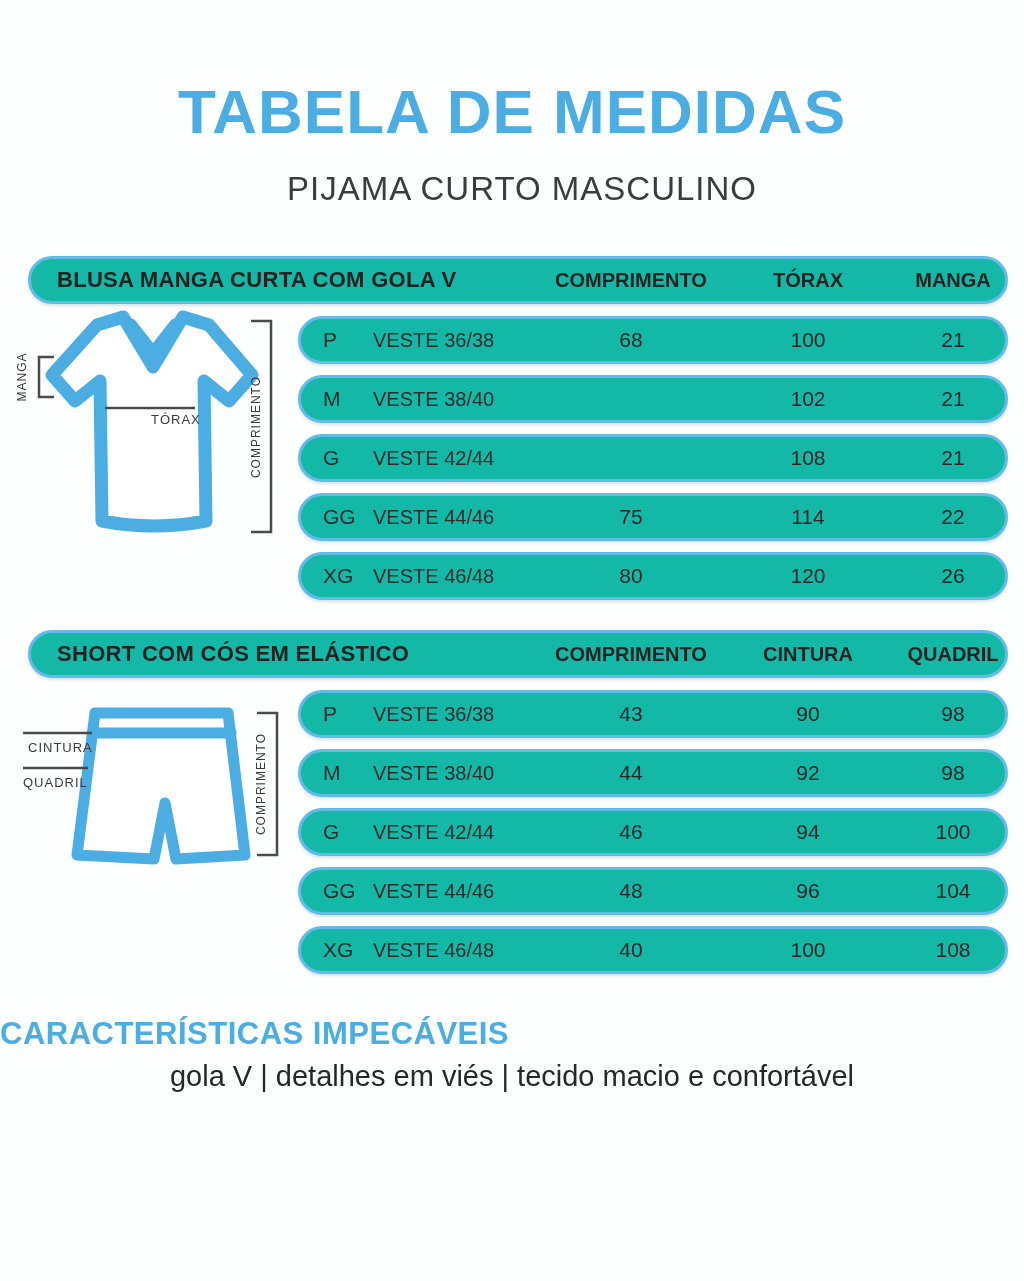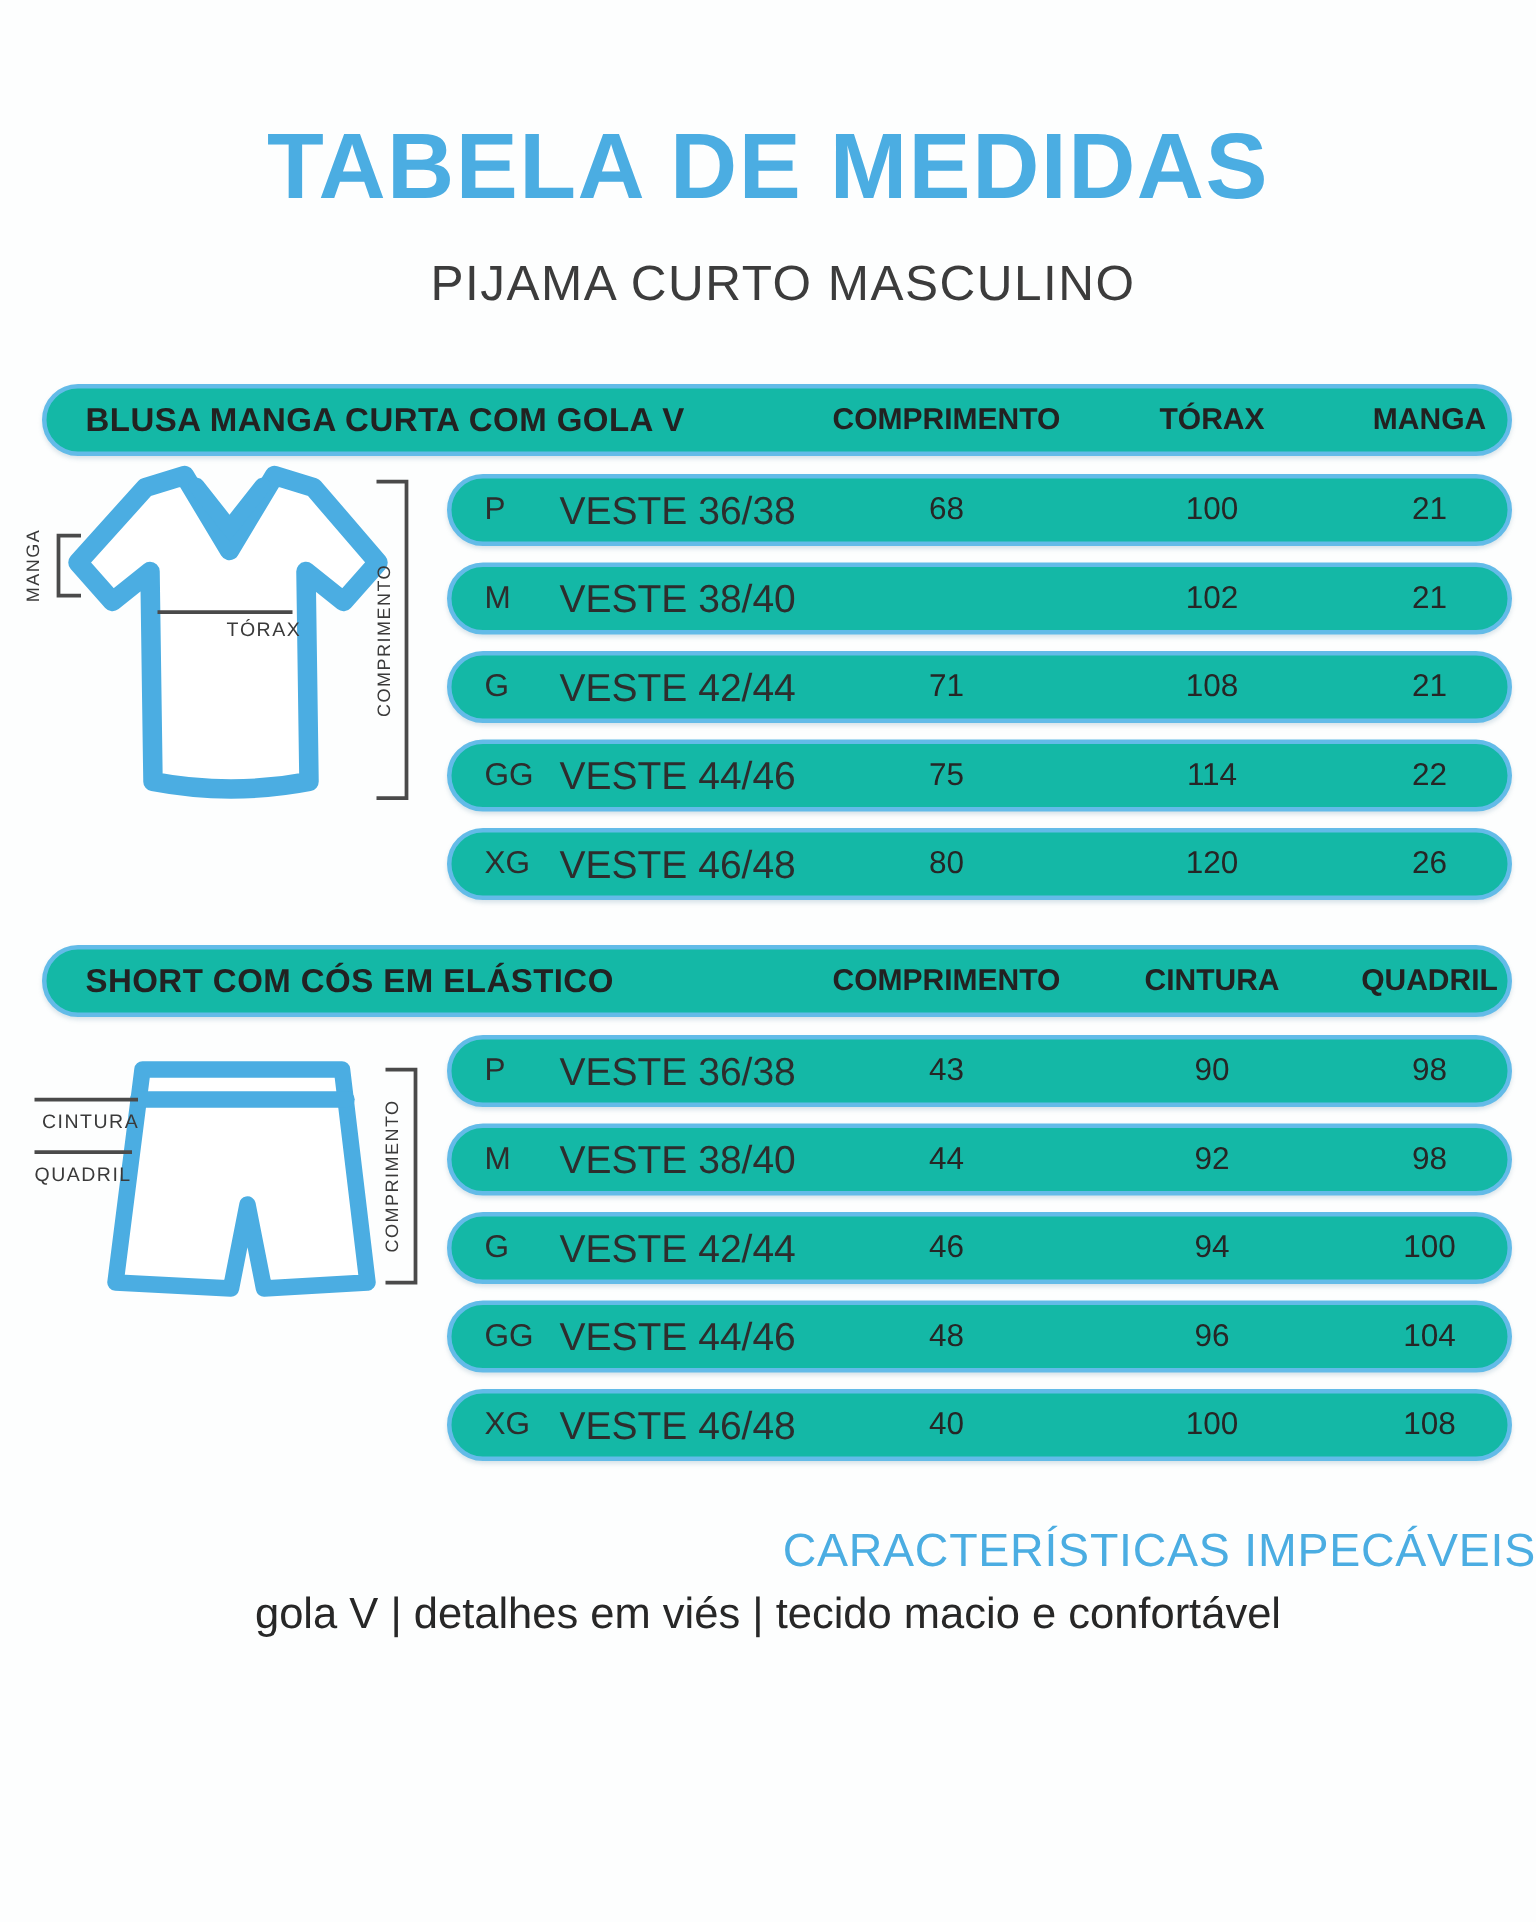--- a/index.html
+++ b/index.html
@@ -17,39 +17,39 @@
 
   .head{left:28px;width:974px;}
   .hname{left:26px;font-size:22px;font-weight:700;letter-spacing:.3px;color:#222;}
   .hc{font-size:20px;font-weight:700;text-align:center;color:#222;}
   .head .c1{left:450px;width:300px;}
   .head .c2{left:677px;width:200px;}
   .head .c3{left:822px;width:200px;}
 
   .row{left:298px;width:704px;}
   .size{left:22px;font-size:21px;color:#2d2d2d;}
-  .fit{left:72px;font-size:26px;color:#2d2d2d;}
+  .fit{left:72px;font-size:20px;color:#2d2d2d;}
   .val{font-size:21px;text-align:center;color:#262626;}
   .row .c1{left:180px;width:300px;}
   .row .c2{left:407px;width:200px;}
   .row .c3{left:552px;width:200px;}
 
   .diagram{position:absolute;}
   .dsvg{position:absolute;left:0;top:0;}
   .garment{stroke:var(--accent);fill:#ffffff;stroke-width:13;
            stroke-linejoin:round;stroke-linecap:round;}
   .shortsline{stroke-width:11;}
   .band{stroke:var(--accent);fill:none;stroke-width:11;stroke-linecap:round;}
   .measure{stroke:#4a4a4a;fill:none;stroke-width:2.5;}
   .slabel{position:absolute;font-size:13px;letter-spacing:1px;color:#3a3a3a;white-space:nowrap;}
   .vlabel{position:absolute;font-size:12px;letter-spacing:1px;color:#3a3a3a;
           text-align:center;transform:rotate(-90deg);white-space:nowrap;}
 
-  .feat-title{position:absolute;top:1016px;left:0;width:100%;text-align:right;
-              font-size:31px;font-weight:400;letter-spacing:.5px;color:var(--accent);}
+  .feat-title{position:absolute;top:1016px;left:0;width:100%;text-align:left;
+              font-size:31px;font-weight:700;letter-spacing:.5px;color:var(--accent);}
   .feat-text{position:absolute;top:1060px;left:0;width:100%;text-align:center;
              font-size:29px;font-weight:400;color:#272727;}
 </style>
 </head>
 <body>
 
 <div class="page">
 
   <h1 class="title">TABELA DE MEDIDAS</h1>
   <h2 class="subtitle">PIJAMA CURTO MASCULINO</h2>
@@ -71,21 +71,20 @@
     </div>
     <div class="pill row" style="top:375px">
       <span class="size">M</span>
       <span class="fit">VESTE 38/40</span>
       <span class="val c2">102</span>
       <span class="val c3">21</span>
     </div>
     <div class="pill row" style="top:434px">
       <span class="size">G</span>
       <span class="fit">VESTE 42/44</span>
-      <span class="val c1">71</span>
       <span class="val c2">108</span>
       <span class="val c3">21</span>
     </div>
     <div class="pill row" style="top:493px">
       <span class="size">GG</span>
       <span class="fit">VESTE 44/46</span>
       <span class="val c1">75</span>
       <span class="val c2">114</span>
       <span class="val c3">22</span>
     </div>

